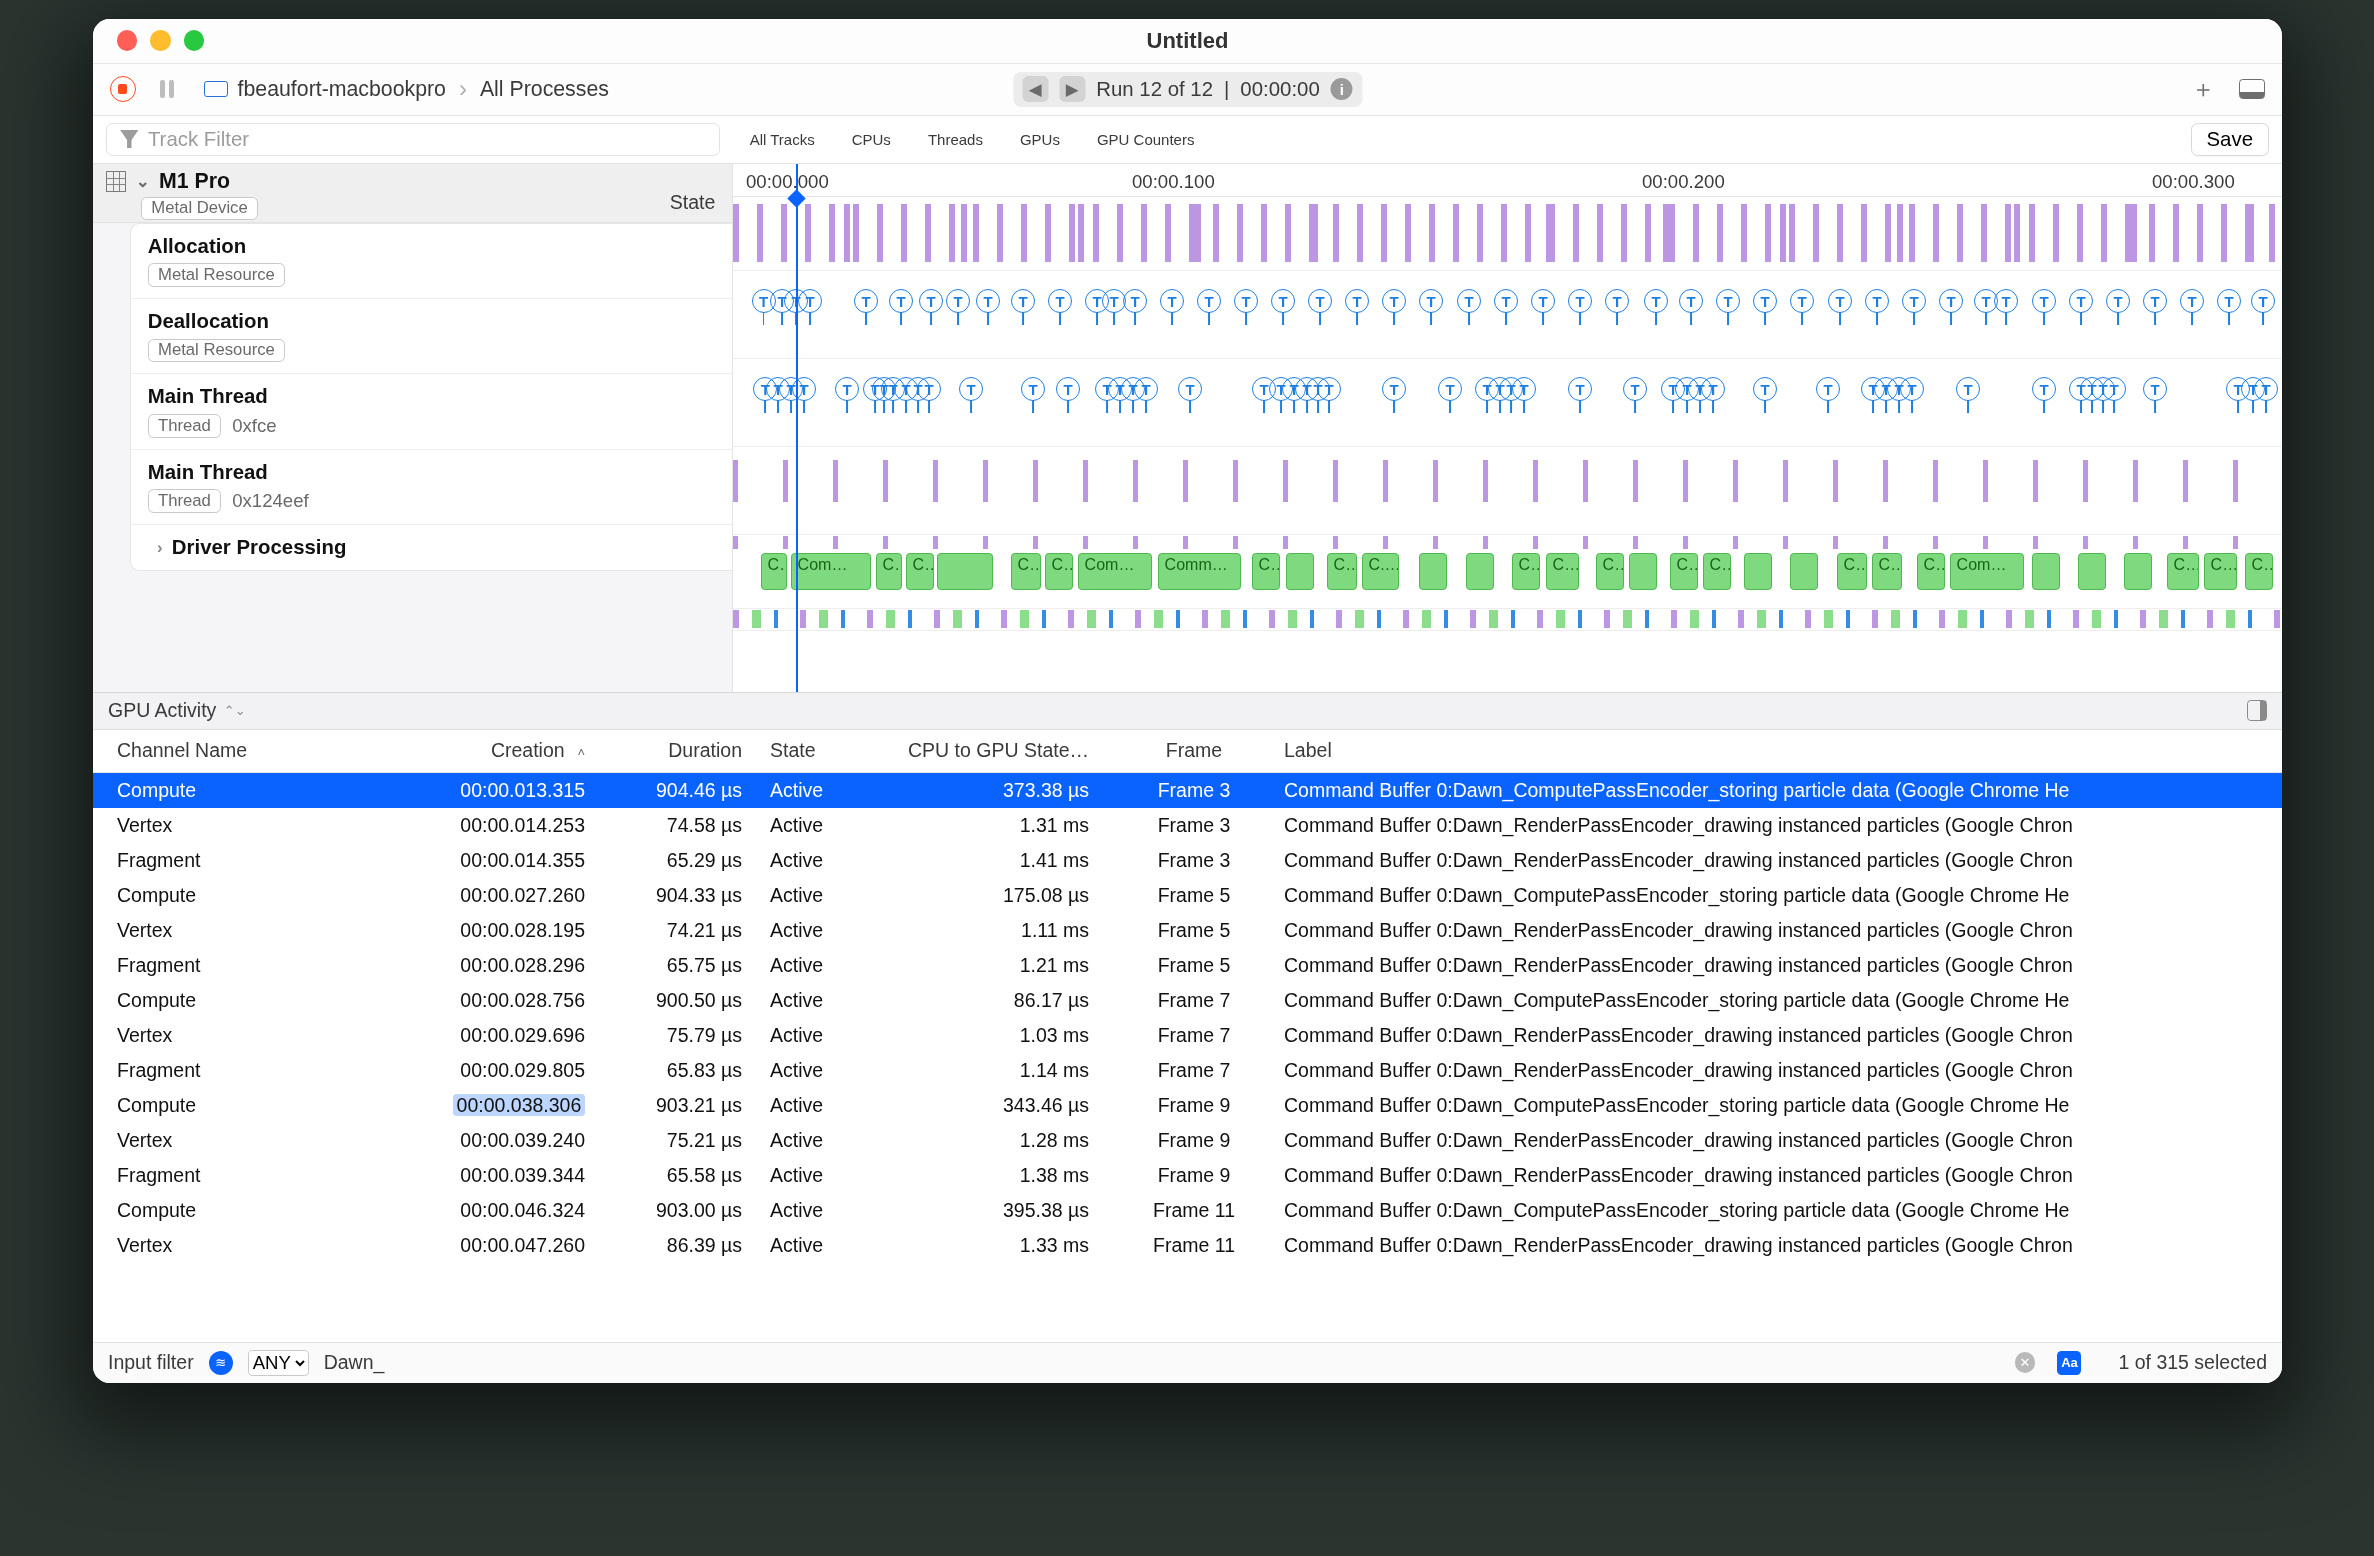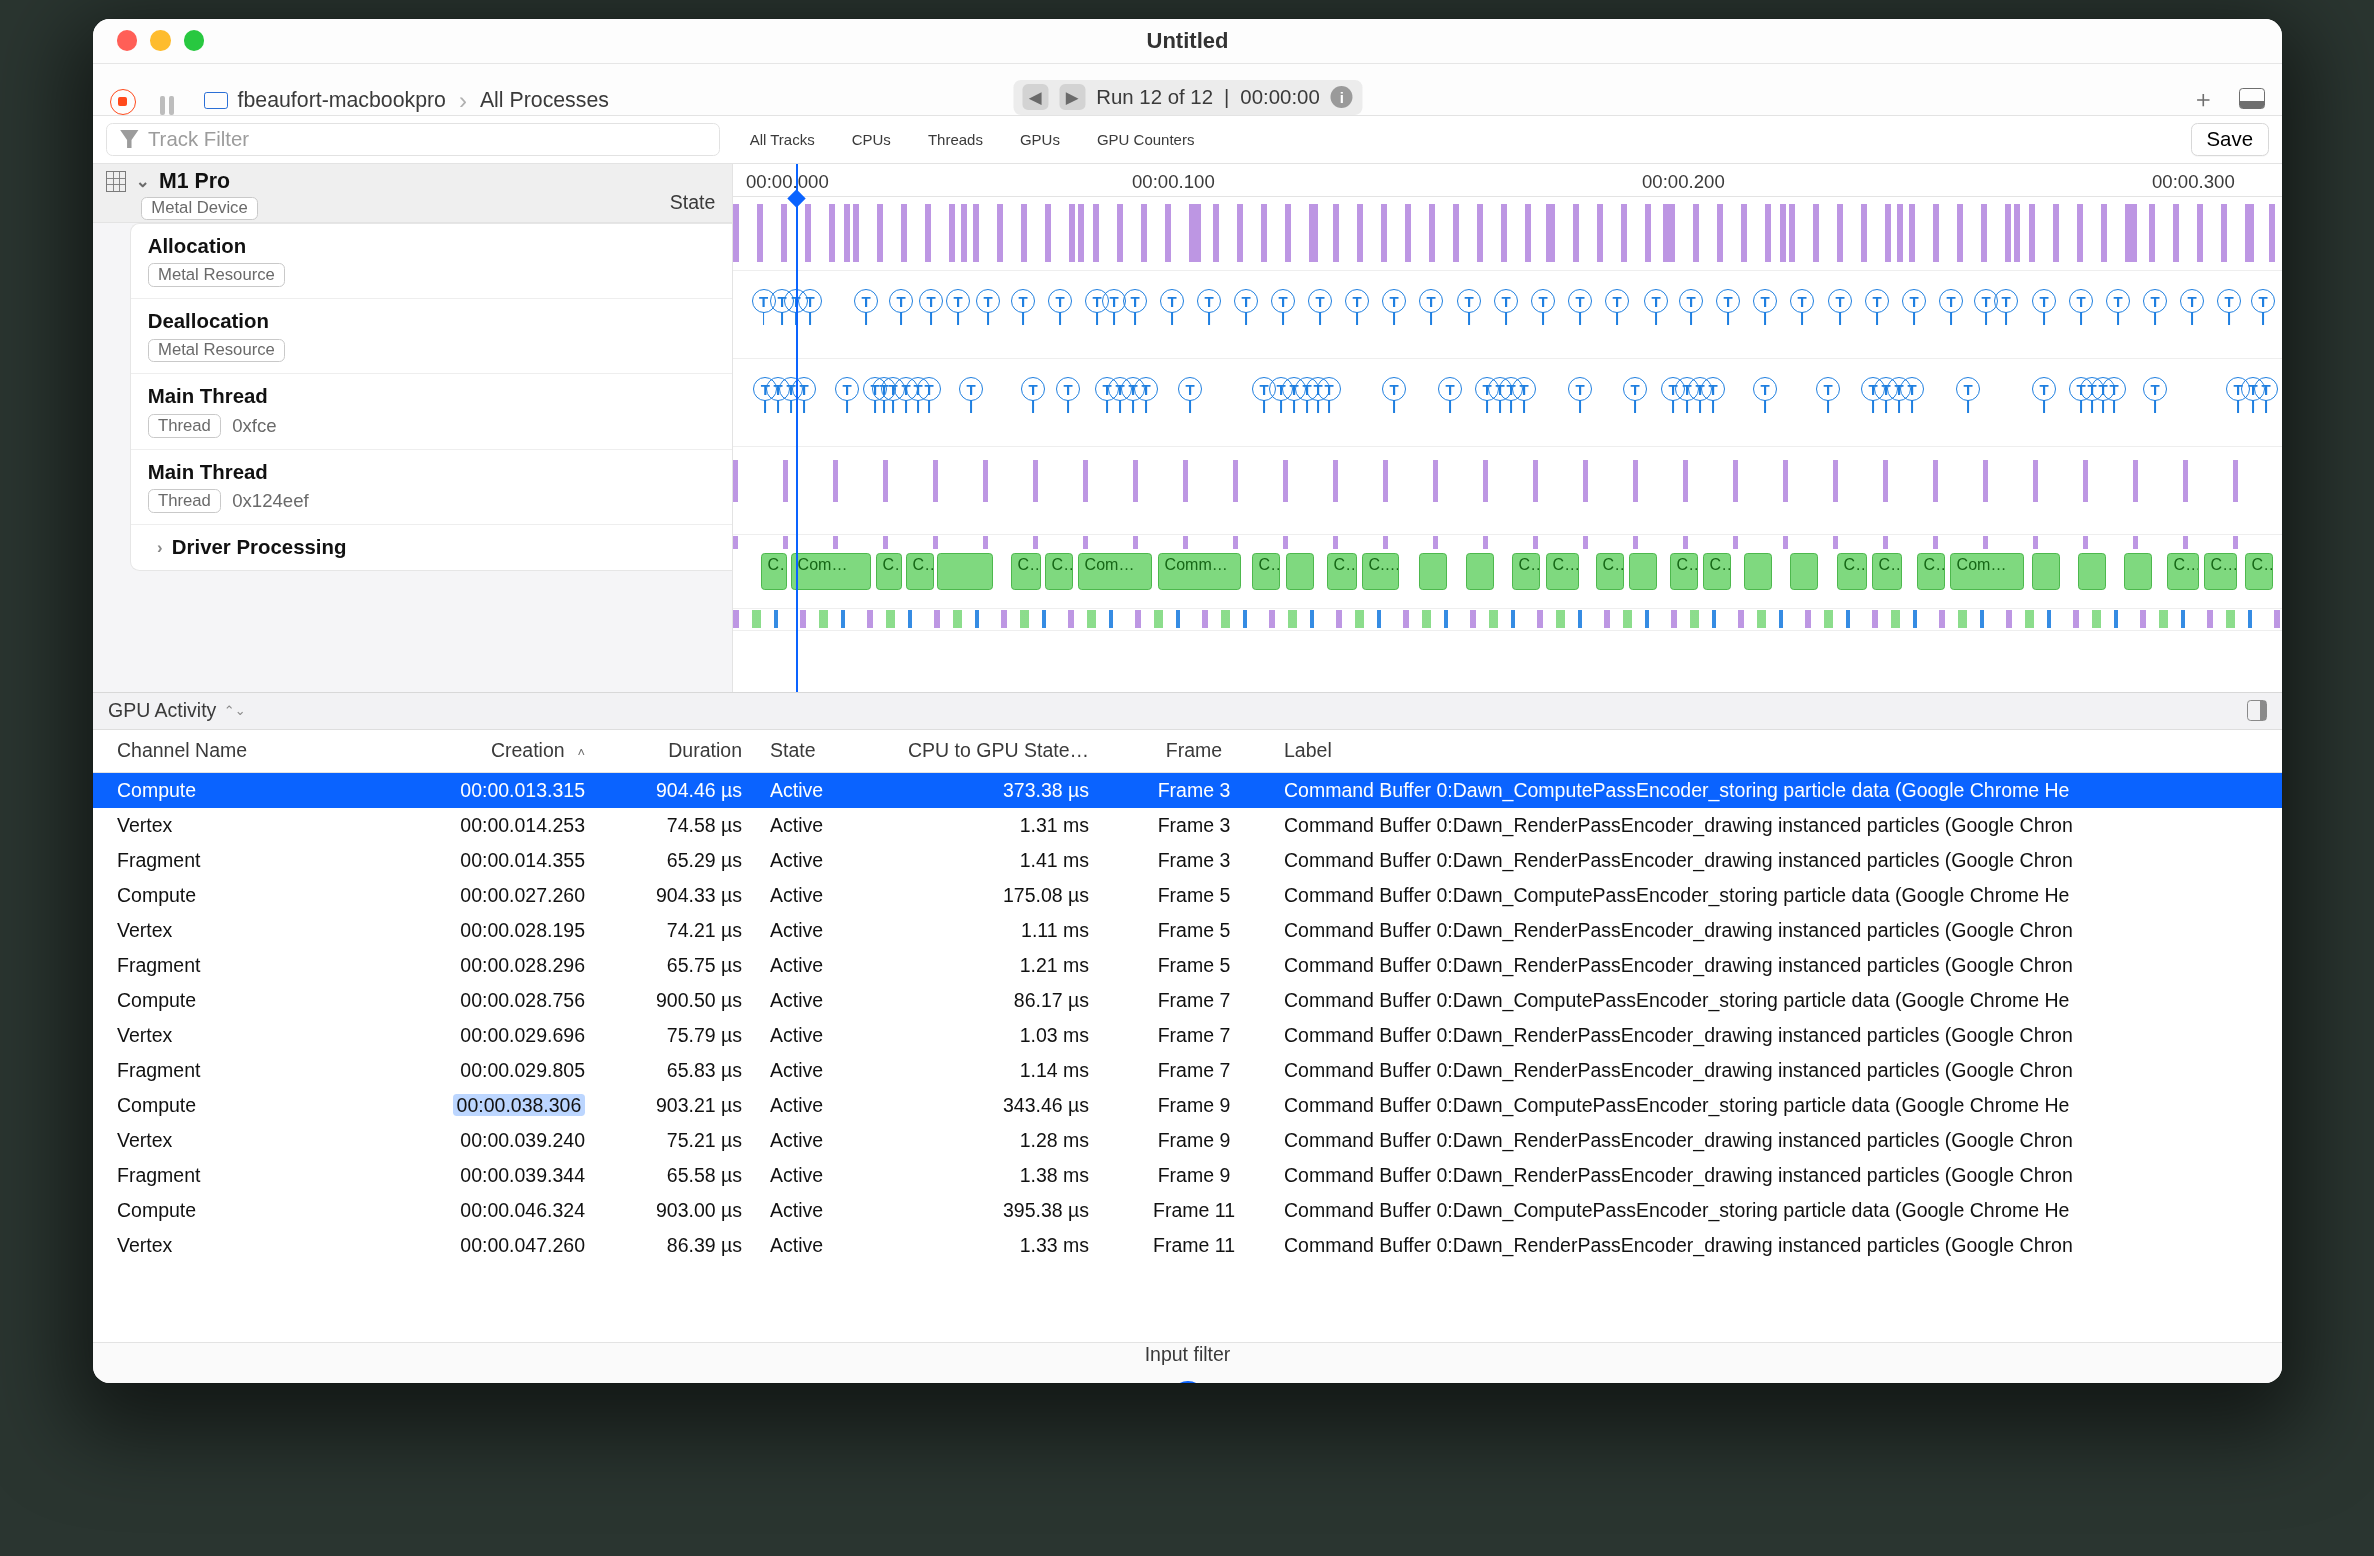--- a/index.html
+++ b/index.html
@@ -11,21 +11,21 @@
   }
 
   
   .titlebar { height: 45px; background: #fdfdfd; border-bottom: 0.9px solid #e6e6e6; display: flex; align-items: center; position: relative; }
   .traffic-lights { display: flex; gap: 13px; margin-left: 24px; }
   .tl { width: 20.4px; height: 20.4px; border-radius: 50%; }
   .tl.red { background: #ff5f57; } .tl.yellow { background: #febc2e; } .tl.green { background: #28c840; }
   .titlebar .title { position: absolute; left: 0; right: 0; text-align: center; font-weight: 600; font-size: 22px; color: #333; pointer-events: none; }
 
   
-  .toolbar { height: 52px; background: #fdfdfd; border-bottom: 0.9px solid #e3e3e3; display: flex; align-items: flex-end; position: relative; padding: 0 16.7px; }
+  .toolbar { height: 52px; background: #fdfdfd; border-bottom: 0.9px solid #e3e3e3; display: flex; align-items: center; position: relative; padding: 0 16.7px; }
   .toolbar .rec-icon { width: 26px; height: 26px; border: 1.9px solid #ff4a1c; border-radius: 50%; display: inline-flex; align-items: center; justify-content: center; margin-right: 22px; }
   .toolbar .rec-icon::after { content:""; width:9.3px; height:9.3px; background:#ff4a1c; border-radius:1.9px; }
   .toolbar .pause-icon { width:18.6px; height:18.6px; margin-right:28px; display:inline-flex; justify-content:center; gap:3.7px; }
   .toolbar .pause-icon span { width:5.6px; height:18.6px; background:#bdbdbd; border-radius:1.9px; }
   .crumb { display:flex; align-items:center; font-size:21.3px; color:#3a3a3a; gap:9.3px; }
   .crumb .laptop-icon { width:24px; height:16.7px; border:1.9px solid #2a6fd6; border-radius:2.8px; position:relative; }
   .crumb .sep { color:#b0b0b0; font-size:24px; margin:0 3.7px; }
   .run-pill { position:absolute; left:50%; transform:translateX(-50%); display:flex; align-items:center; background:#ececec; border-radius:7.4px; height:35px; padding:0 9.3px; gap:11px; font-size:20.4px; color:#3a3a3a; }
   .run-pill .nav-btn { width:26px; height:26px; background:#d3d3d3; border-radius:5.6px; display:inline-flex; align-items:center; justify-content:center; color:#6a6a6a; font-size:16.7px; }
   .run-pill .info-icon { width:22px; height:22px; background:#9a9a9a; border-radius:50%; color:#fff; display:inline-flex; align-items:center; justify-content:center; font-weight:700; font-size:15px; }
@@ -115,21 +115,21 @@
   .c-label   { flex:1; }
   .tbl-head .c-creation { position:relative; }
   .sort-ind { font-size:13px; color:#6a6a6a; margin-left:7.4px; }
 
   .tbl-body { flex:1; overflow:hidden; }
   .row { height:35px; display:flex; align-items:center; font-size:19.5px; color:#111; padding-left:24px; }
   .row.sel { background:#0a63ff; color:#fff; }
   .row .hl { background:#bcd6ff; border-radius:3.7px; padding:0 3.7px; }
 
   
-  .footer { height:41px; border-top:0.9px solid #e3e3e3; background:#fafafa; display:flex; align-items:center; padding:0 15px; font-size:19.5px; color:#3a3a3a; gap:15px;flex-direction:column; }
+  .footer { height:41px; border-top:0.9px solid #e3e3e3; background:#fafafa; display:flex; align-items:center; padding:0 15px; font-size:19.5px; color:#3a3a3a; gap:15px; }
   .footer .filter-chip { width:24px; height:24px; border-radius:50%; background:#0a63ff; color:#fff; display:inline-flex; align-items:center; justify-content:center; font-size:13px; }
   .footer select { font-size:18.6px; border:0.9px solid #c9c9c9; border-radius:4.6px; background:#fff; height:26px; }
   .footer .q { font-family:inherit; }
   .footer .clear { margin-left:auto; }
   .footer .clear-x { width:20.4px; height:20.4px; border-radius:50%; background:#b9b9b9; color:#fff; display:inline-flex; align-items:center; justify-content:center; font-size:13px; margin-right:7.4px; }
   .footer .case-btn { width:24px; height:24px; background:#0a63ff; border-radius:4.6px; color:#fff; display:inline-flex; align-items:center; justify-content:center; font-size:13px; font-weight:700; margin-right:22px; }
   .footer .count { color:#3a3a3a; }
 
 </style>
 </head>

